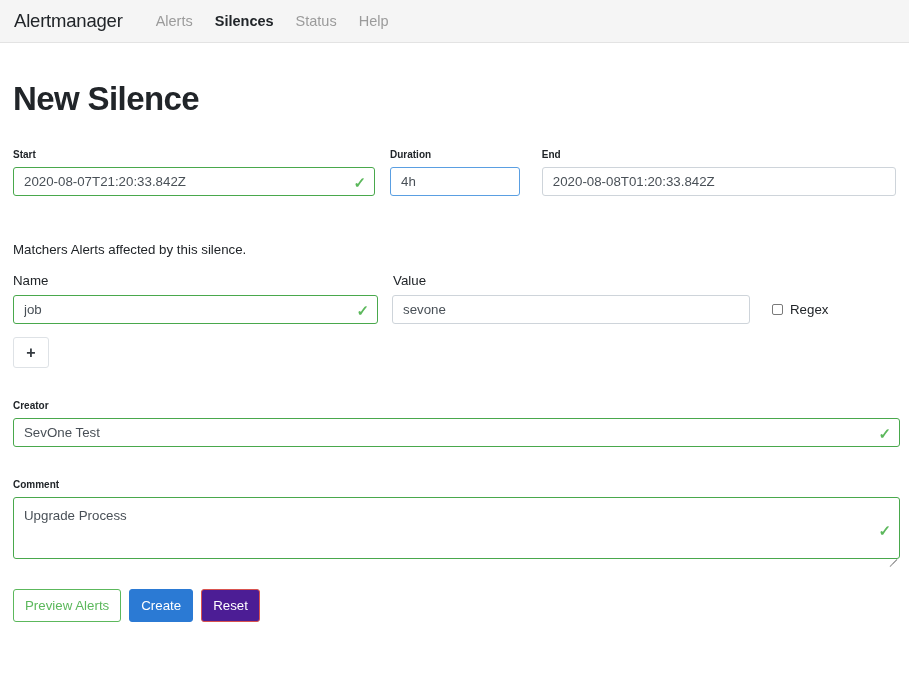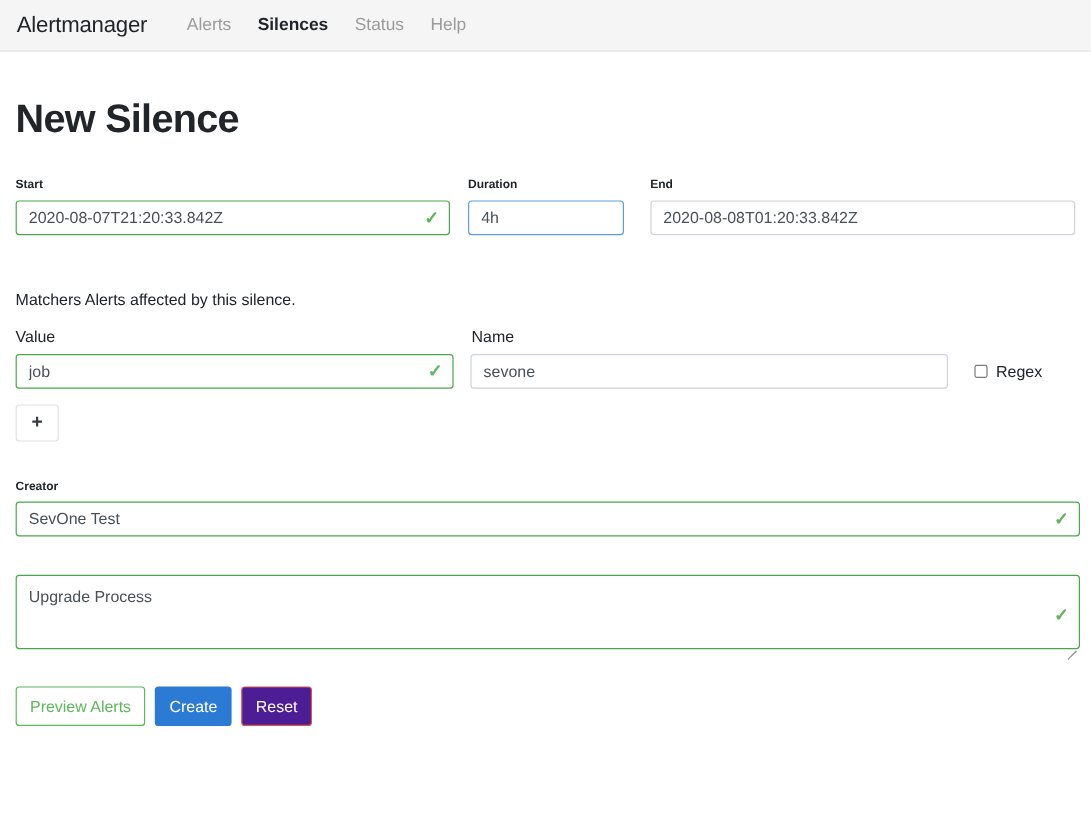--- a/index.html
+++ b/index.html
@@ -222,38 +222,38 @@
     </div>
   </div>
 
   <div class="matchers-head">
     <b>Matchers</b>
     <span>Alerts affected by this silence.</span>
   </div>
 
   <div class="row" style="margin-top:16px;">
     <div style="width:380px;">
+      <span class="sub-label">Name</span>
+    </div>
+    <div style="width:380px;">
       <span class="sub-label">Value</span>
-    </div>
-    <div style="width:380px;">
-      <span class="sub-label">Name</span>
     </div>
   </div>
 
   <div class="row">
     <div style="width:365px;">
       <div class="ctrl-wrap">
         <input class="ctrl valid" value="job" style="">
         <span class="check">✓</span>
       </div>
     </div>
 
     <div style="width:14px;"></div>
 
-    <div style="width:398px;">
+    <div style="width:358px;">
       <div class="ctrl-wrap">
         <input class="ctrl plain" value="sevone" style="">
       </div>
     </div>
 
     <div class="regex-box">
       <span class="cbox"></span>
       <span class="cbl">Regex</span>
     </div>
   </div>
@@ -262,20 +262,21 @@
 
   <div style="margin-top:32px;">
     <label class="field-label">Creator</label>
     <div class="ctrl-wrap" style="width:887px;">
       <input class="ctrl valid" value="SevOne Test" style="">
       <span class="check">✓</span>
     </div>
   </div>
 
   <div style="margin-top:32px;">
+    <label class="field-label">Comment</label>
     <div class="ctrl-wrap textarea-wrap" style="width:887px;">
       <textarea class="ctrl valid" style="">Upgrade Process</textarea>
       <span class="check">✓</span>
       <span class="resize-grip">
         <i style="width:10px; top:10px;"></i>
         <i style="width:6px;  top:10px; right:1px; transform:rotate(-45deg) translateX(0);"></i>
       </span>
     </div>
   </div>
 

